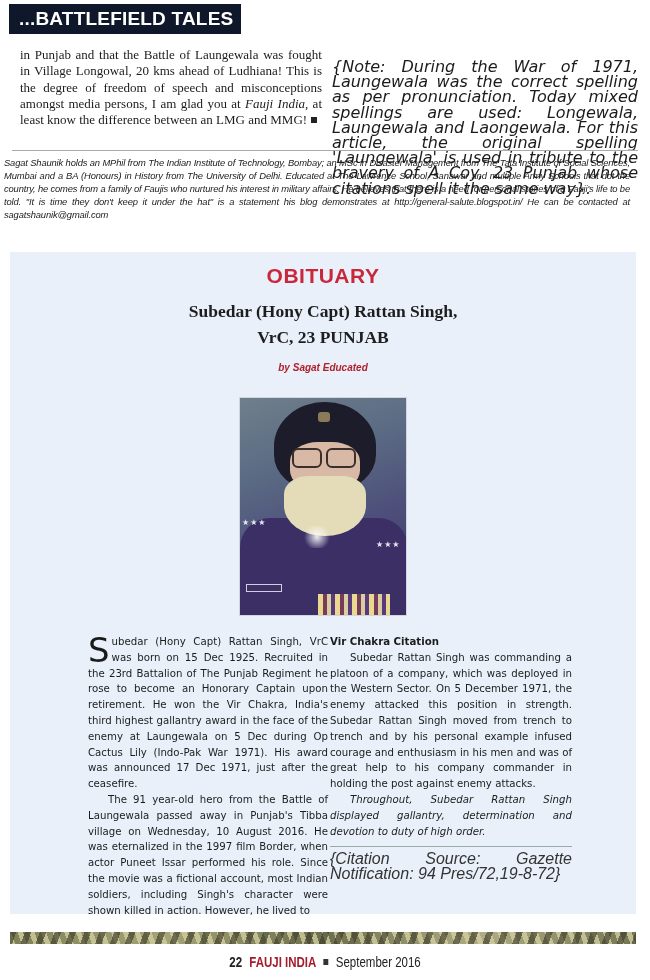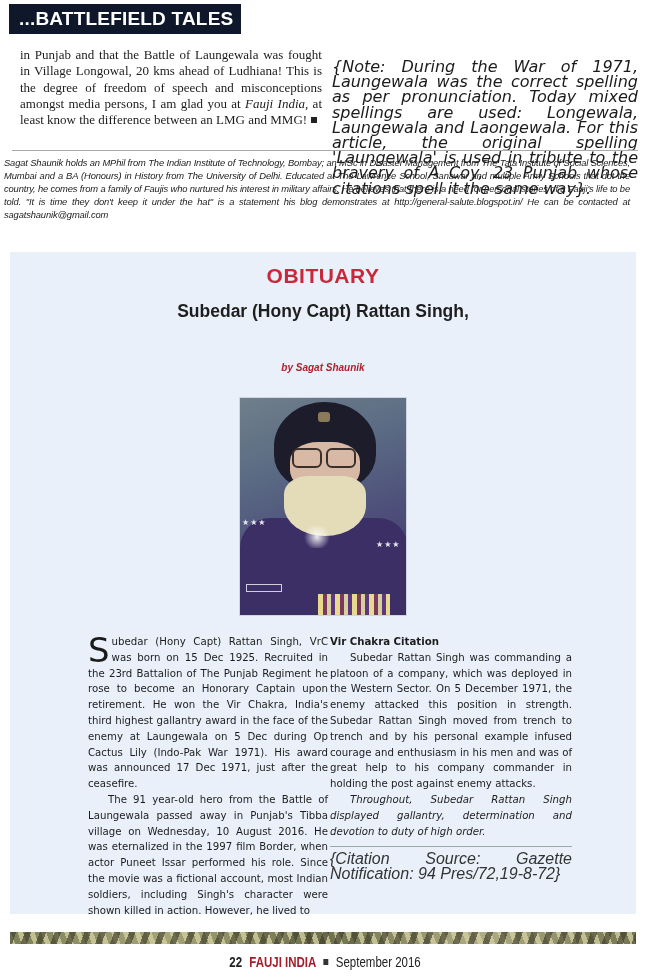--- a/index.html
+++ b/index.html
@@ -37,21 +37,21 @@
   .panel {
     position: absolute; left: 10px; top: 252px; width: 626px; height: 662px;
     background: #e9f0fa;
   }
   .obit-label {
     position: absolute; left: 0; width: 100%; top: 12px; text-align: center;
     font-family: Liberation Sans, sans-serif; font-weight: bold; font-size: 21px; color: #c8283a; letter-spacing: 0.5px;
   }
   .obit-title {
     position: absolute; left: 0; width: 100%; top: 46px; text-align: center;
-    font-family: Liberation Sans, sans-serif; font-weight: bold; font-size: 17.5px; line-height: 26px; color: #1e1e1e;
+    font-family: Liberation Serif, serif; font-weight: bold; font-size: 17.5px; line-height: 26px; color: #1e1e1e;
   }
   .byline {
     position: absolute; left: 0; width: 100%; top: 110px; text-align: center;
     font-family: "Liberation Sans", sans-serif; font-weight: bold; font-style: italic; font-size: 10px; color: #b0202d;
   }
 
   .photo {
     position: absolute; left: 229px; top: 145px; width: 168px; height: 219px;
     background: linear-gradient(160deg, #6f7f8a 0%, #5b6b84 30%, #4d4f7a 60%, #3d3363 100%);
     overflow: hidden; border: 1px solid #cfd6e0;
@@ -113,22 +113,23 @@
 </div>
 
 <div class="top-rule"></div>
 
 <div class="bio">Sagat Shaunik holds an MPhil from The Indian Institute of Technology, Bombay; an MSc in Disaster Management from The Tata Institute of Social Sciences, Mumbai and a BA (Honours) in History from The University of Delhi. Educated at The Lawrence School, Sanawar and multiple Army Schools that dot the country, he comes from a family of Faujis who nurtured his interest in military affairs. He believes that there is a need for personal stories of a Fauji's life to be told. "It is time they don't keep it under the hat" is a statement his blog demonstrates at http://general-salute.blogspot.in/ He can be contacted at sagatshaunik@gmail.com</div>
 
 <div class="panel">
   <div class="obit-label">OBITUARY</div>
   <div class="obit-title">
     <div>Subedar (Hony Capt) Rattan Singh,</div>
+    <div>VrC, 23 PUNJAB</div>
   </div>
-  <div class="byline">by Sagat Shaunik</div>
+  <div class="byline">by Sagat Educated</div>
 
   <div class="photo" title="Portrait of Subedar (Hony Capt) Rattan Singh in uniform">
     <div class="uniform"></div>
     <div class="turban"></div>
     <div class="badge"></div>
     <div class="face"></div>
     <div class="beard"></div>
     <div class="glasses-l"></div>
     <div class="glasses-r"></div>
     <div class="glare"></div>

